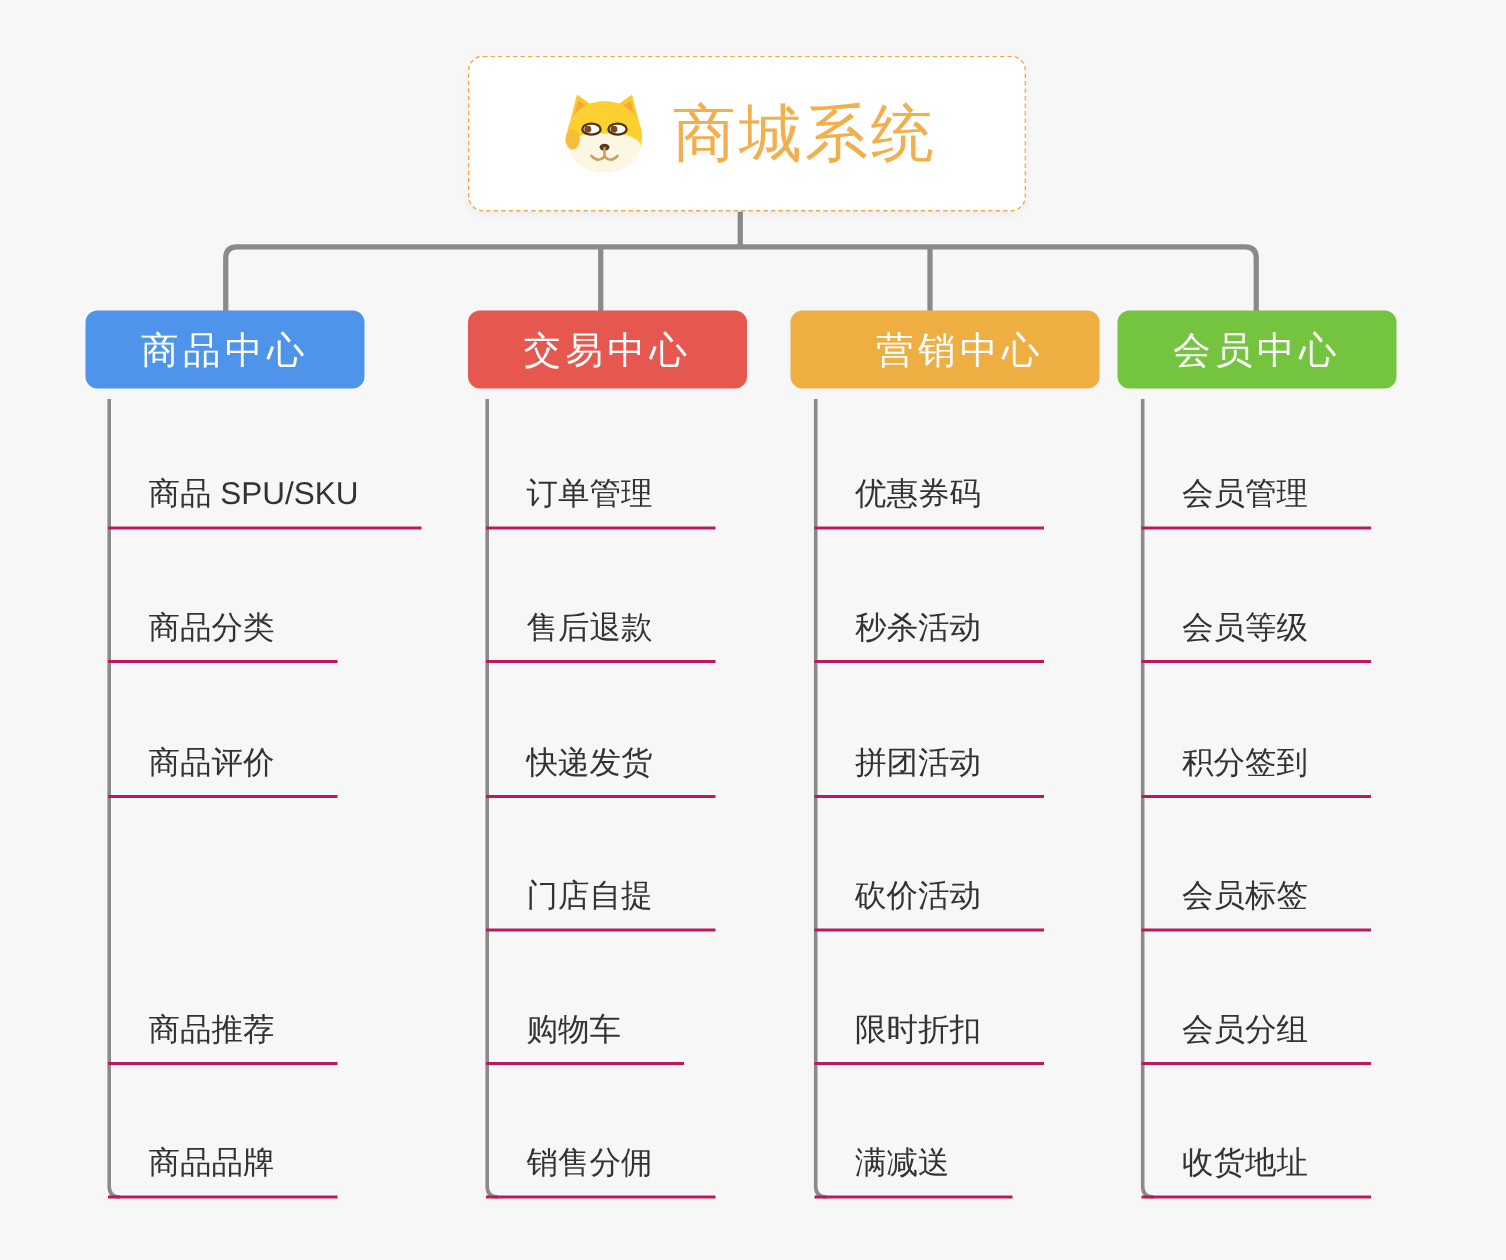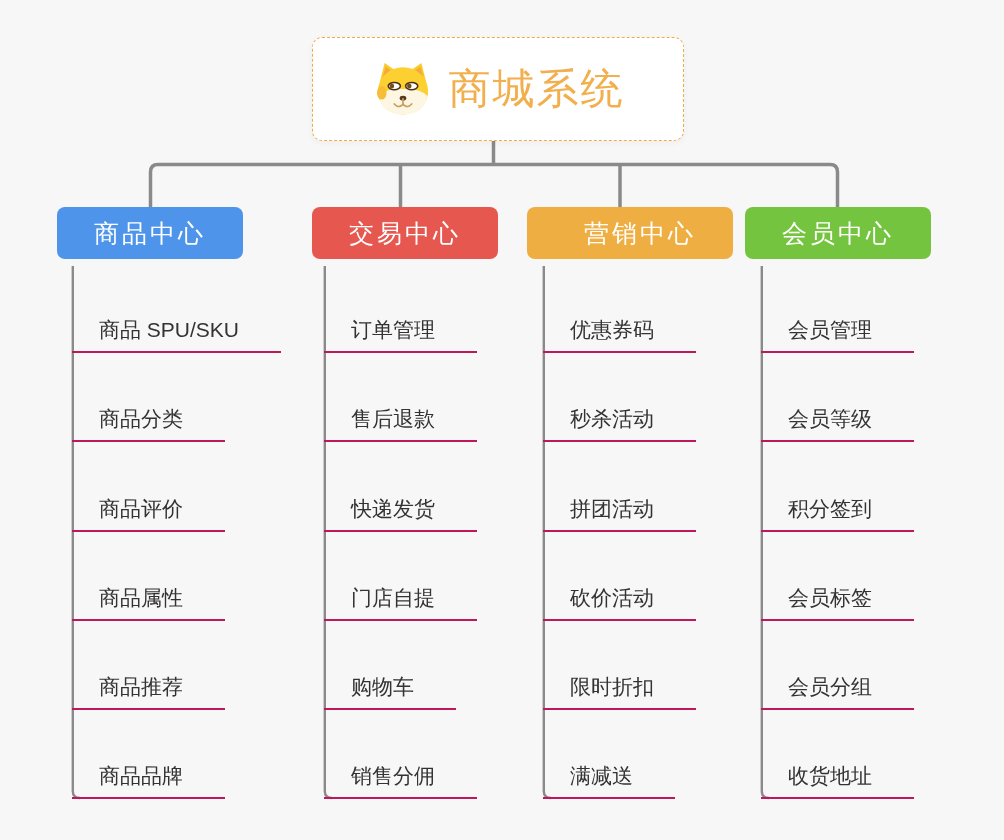--- a/index.html
+++ b/index.html
@@ -113,21 +113,20 @@
   </div>
 
   <div class="branch-header b1" style="background-color: rgb(77, 148, 234);">商品中心</div>
   <div class="branch-header b2" style="background-color: rgb(229, 87, 79);">交易中心</div>
   <div class="branch-header b3" style="background-color: rgb(239, 174, 66); padding-left: 20px;">营销中心</div>
   <div class="branch-header b4" style="background-color: rgb(117, 196, 63);">会员中心</div>
 
   <div class="leaf c1 r1">商品 SPU/SKU</div>
   <div class="leaf c1 r2">商品分类</div>
   <div class="leaf c1 r3">商品评价</div>
-  <div class="leaf c1 r4">商品属性</div>
   <div class="leaf c1 r5">商品推荐</div>
   <div class="leaf c1 r6">商品品牌</div>
 
   <div class="leaf c2 r1">订单管理</div>
   <div class="leaf c2 r2">售后退款</div>
   <div class="leaf c2 r3">快递发货</div>
   <div class="leaf c2 r5">购物车</div>
   <div class="leaf c2 r4">门店自提</div>
   <div class="leaf c2 r6">销售分佣</div>
 

